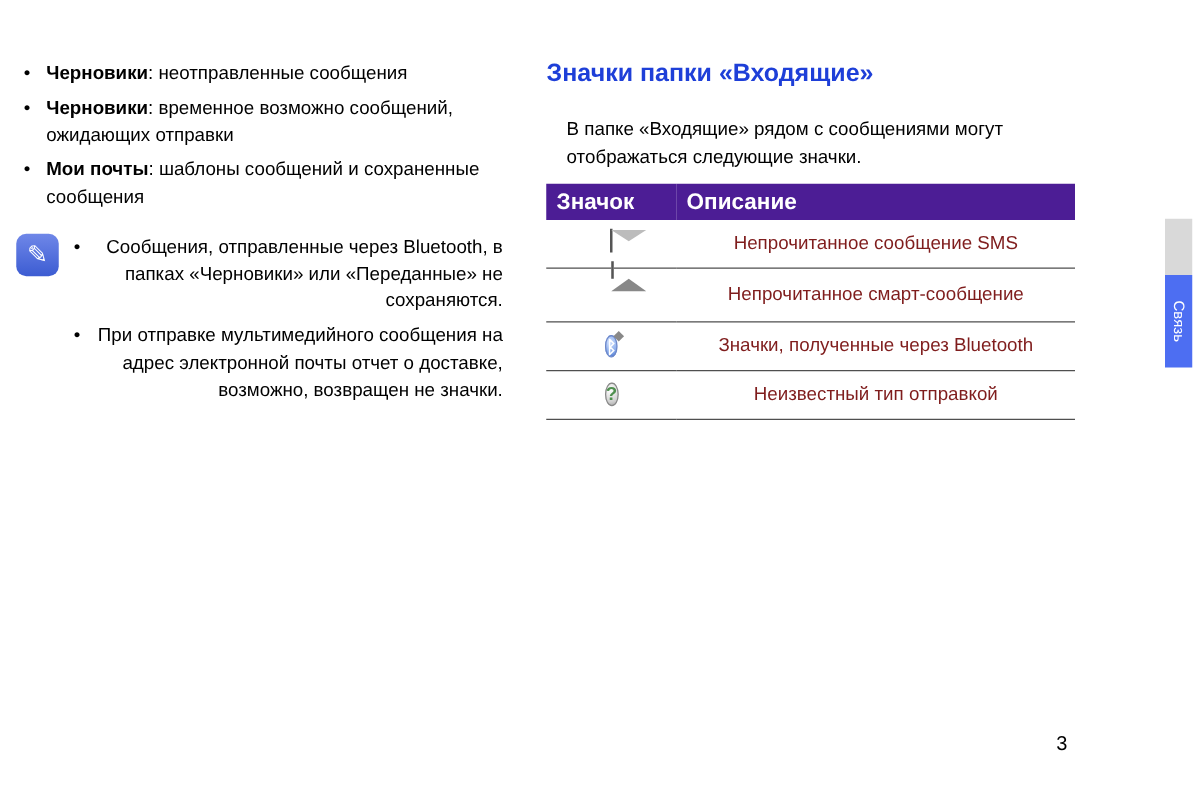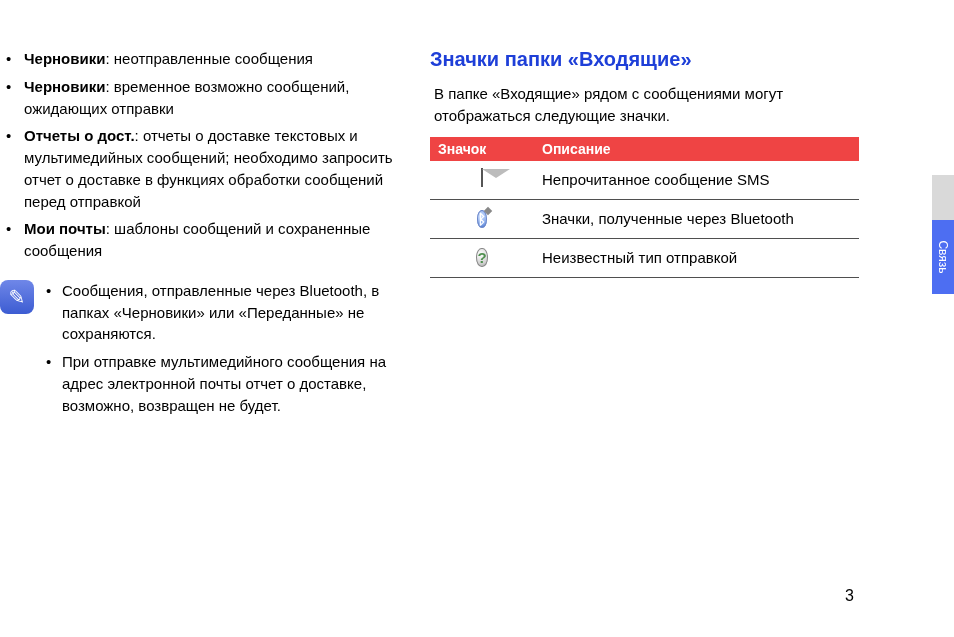--- a/index.html
+++ b/index.html
@@ -19,20 +19,21 @@
     width: 954px;
     height: 637px;
   }
   .col {
     box-sizing: border-box;
     padding-top: 48px;
   }
   .left {
     width: 410px;
     padding-right: 15px;
+    margin-left: 13px;
   }
   .right {
     width: 473px;
     padding-left: 20px;
     padding-right: 24px;
   }
   .margin {
     width: 71px;
     position: relative;
   }
@@ -95,53 +96,54 @@
   .note-icon::after {
     content: "✎";
     position: absolute;
     left: 50%;
     top: 50%;
     transform: translate(-50%, -52%);
     color: #fff;
     font-size: 20px;
   }
   .note ul.bullets > li::before { left: 0; }
-  .note ul.bullets > li { padding-left: 16px; }
+  .note ul.bullets > li { padding-left: 16px; text-align: right; }
 
   h2.section-title {
     color: #1e3fd8;
     font-size: 20px;
     font-weight: bold;
-    margin: 0 0 12px 0;
+    margin: 0 0 22px 0;
   }
   .intro {
     line-height: 1.45;
-    margin: 0 0 10px 4px;
+    margin: 0 0 10px 16px;
   }
   table.icon-table {
     width: 100%;
     border-collapse: collapse;
   }
   table.icon-table th {
-    background: #ef4444;
+    background: #4c1d95;
     color: #fff;
     font-weight: bold;
     text-align: left;
     padding: 4px 8px;
-    font-size: 14px;
+    font-size: 18px;
   }
   table.icon-table th:first-child { width: 88px; }
   table.icon-table td {
     border-bottom: 1px solid #4f4f4f;
     padding: 8px 8px;
     vertical-align: middle;
   }
   table.icon-table td.desc {
-    color: #000000;
+    color: #7f1d1d;
     line-height: 1.3;
+    text-align: center;
   }
   table.icon-table td.ic {
     text-align: center;
   }
   .glyph {
     display: inline-block;
     width: 30px;
     height: 22px;
     position: relative;
   }
@@ -259,51 +261,52 @@
 
   <div class="col left">
     <ul class="bullets">
       <li>
         <b>Черновики</b><span>: неотправленные сообщения</span>
       </li>
       <li>
         <b>Черновики</b><span>: временное возможно сообщений, ожидающих отправки</span>
       </li>
       <li>
-        <b>Отчеты о дост.</b><span>: отчеты о доставке текстовых и мультимедийных сообщений; необходимо запросить отчет о доставке в функциях обработки сообщений перед отправкой</span>
-      </li>
-      <li>
         <b>Мои почты</b><span>: шаблоны сообщений и сохраненные сообщения</span>
       </li>
     </ul>
 
     <div class="note">
       <div class="note-icon"></div>
       <ul class="bullets">
         <li>Сообщения, отправленные через Bluetooth, в папках «Черновики» или «Переданные» не сохраняются.</li>
-        <li>При отправке мультимедийного сообщения на адрес электронной почты отчет о доставке, возможно, возвращен не будет.</li>
+        <li>При отправке мультимедийного сообщения на адрес электронной почты отчет о доставке, возможно, возвращен не значки.</li>
       </ul>
     </div>
   </div>
 
   <div class="col right">
     <h2 class="section-title">Значки папки «Входящие»</h2>
     <p class="intro">В папке «Входящие» рядом с сообщениями могут отображаться следующие значки.</p>
 
     <table class="icon-table">
       <thead>
         <tr>
           <th>Значок</th>
           <th>Описание</th>
         </tr>
       </thead>
       <tbody>
         <tr>
           <td class="ic"><span class="glyph"><span class="env"></span></span></td>
           <td class="desc">Непрочитанное сообщение SMS</td>
+        </tr>
+        <tr>
+          <td class="ic"><span class="glyph"><span class="smart"><span class="roof"></span><span class="base"></span></span></span></td>
+          <td class="desc">Непрочитанное смарт-сообщение</td>
         </tr>
         <tr>
           <td class="ic"><span class="glyph"><span class="bt">ᛒ</span></span></td>
           <td class="desc">Значки, полученные через Bluetooth</td>
         </tr>
         <tr>
           <td class="ic"><span class="glyph"><span class="unk">?</span></span></td>
           <td class="desc">Неизвестный тип отправкой</td>
         </tr>
       </tbody>

